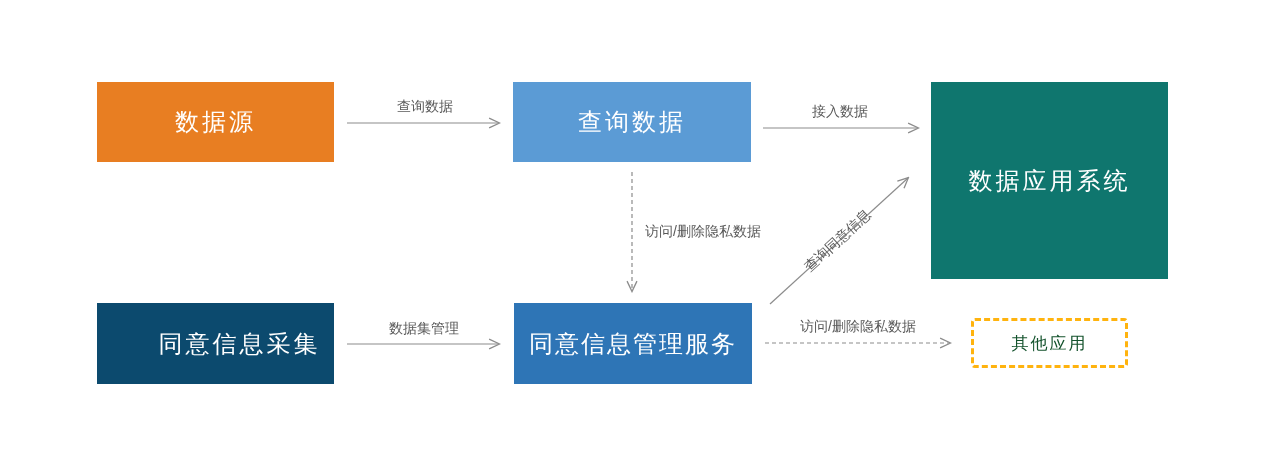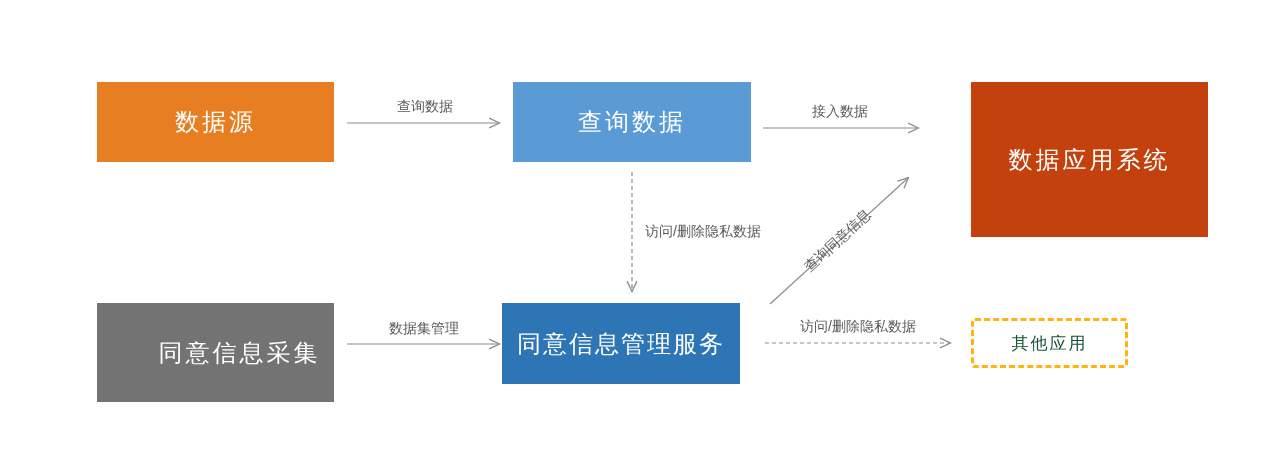--- a/index.html
+++ b/index.html
@@ -29,23 +29,23 @@
     align-items: center;
     justify-content: center;
     text-align: center;
     box-sizing: border-box;
     color: #ffffff;
     font-size: 24px;
     letter-spacing: 3px;
   }
   .node-data-source        { left: 97px;  top: 82px;  width: 237px; height: 80px;  background: #E87E22; }
   .node-dataset-mgmt       { left: 513px; top: 82px;  width: 238px; height: 80px;  background: #5B9BD5; }
-  .node-data-app-system    { left: 931px; top: 82px;  width: 237px; height: 155px; background: #c2410c; margin-left: 40px; }
-  .node-consent-collection { left: 97px;  top: 303px; width: 237px; height: 99px;  background: #737373; padding-left: 48px; }
-  .node-consent-mgmt       { left: 502px; top: 303px; width: 238px; height: 81px;  background: #2E75B6; letter-spacing: 2px; }
+  .node-data-app-system    { left: 931px; top: 82px;  width: 237px; height: 197px; background: #0f766e; }
+  .node-consent-collection { left: 97px;  top: 303px; width: 237px; height: 81px;  background: #0c4a6e; padding-left: 48px; }
+  .node-consent-mgmt       { left: 514px; top: 303px; width: 238px; height: 81px;  background: #2E75B6; letter-spacing: 2px; }
   .node-other-apps {
     left: 971px; top: 318px; width: 157px; height: 50px;
     background: #ffffff;
     border: 3px dashed #FFB30E;
     border-radius: 4px;
     color: #14532d;
     font-size: 17px;
     letter-spacing: 2px;
   }
   .edge-label {

